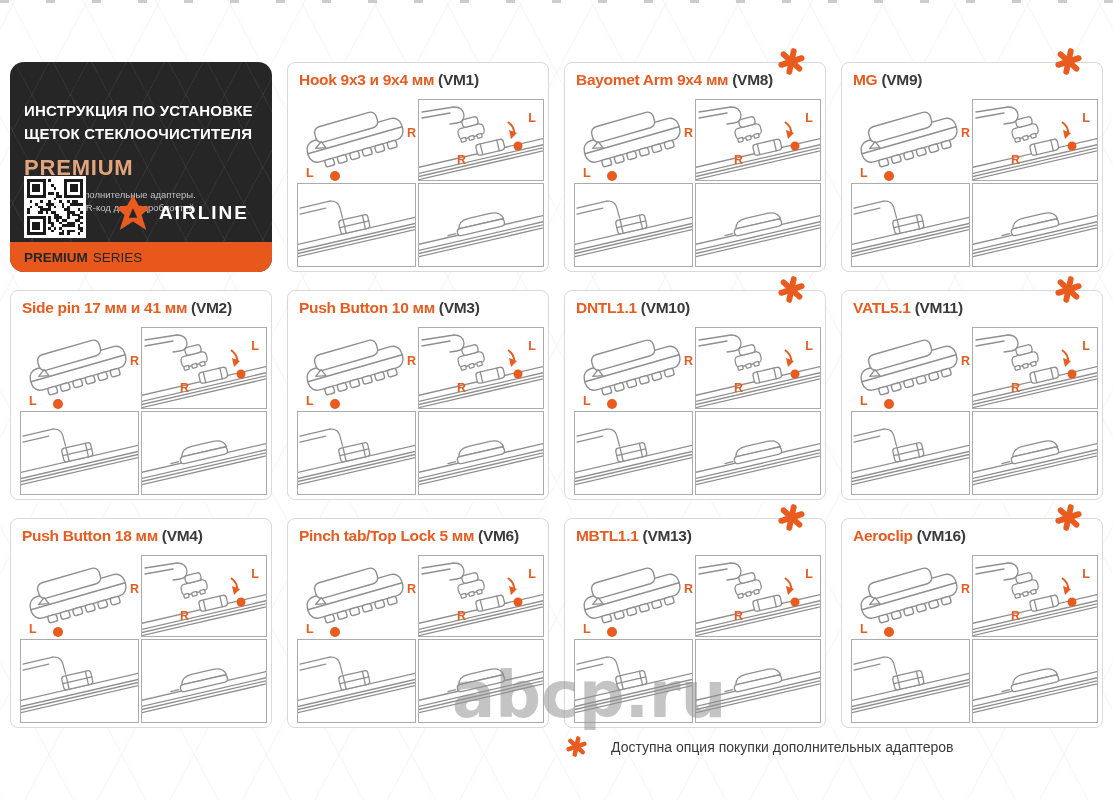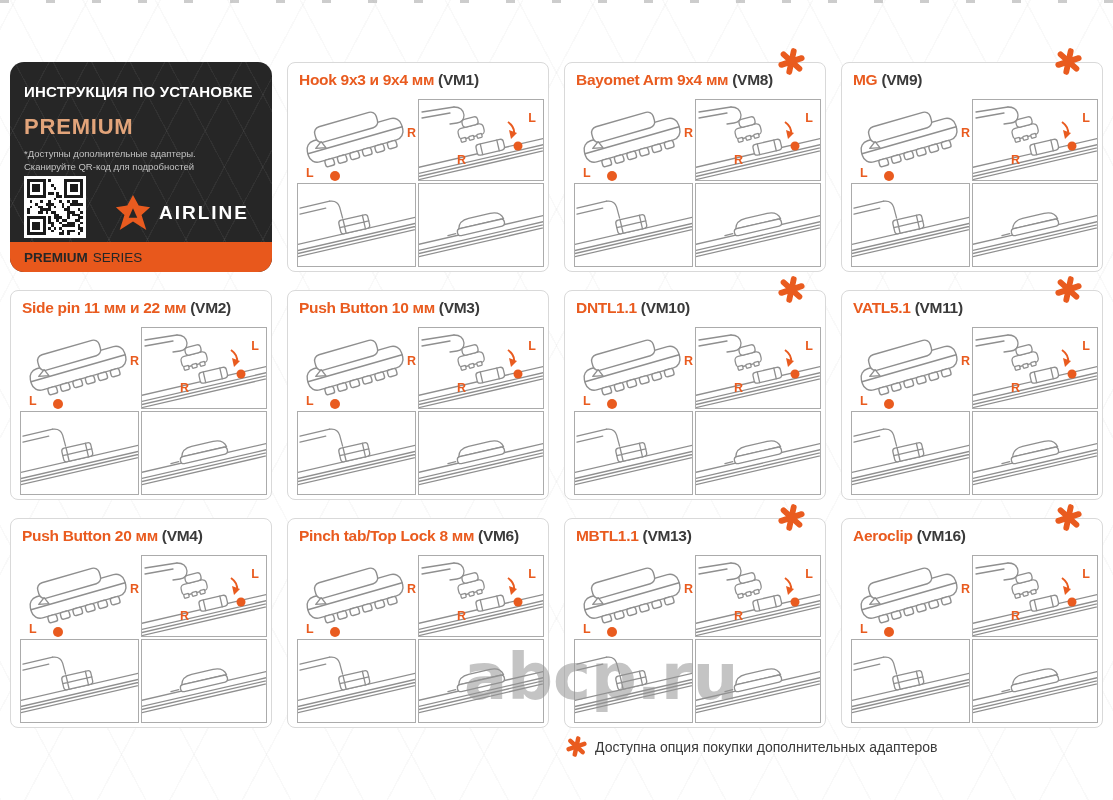--- a/index.html
+++ b/index.html
@@ -21,21 +21,21 @@
     column-gap:15px;row-gap:18px;
   }
   
   .info-card{
     position:relative;border-radius:14px;overflow:hidden;color:#fff;
     background:
       repeating-linear-gradient(118deg, rgba(255,255,255,0.05) 0 1.2px, transparent 1.2px 34px),
       repeating-linear-gradient(62deg, rgba(255,255,255,0.05) 0 1.2px, transparent 1.2px 34px),
       #262626;
   }
-  .card-pad{padding:9px 13px 0 14px;}
+  .card-pad{padding:28px 13px 0 14px;}
   .card-title{font-size:15px;font-weight:bold;line-height:22.5px;letter-spacing:.2px;color:#fff;}
   .card-premium{font-size:22px;font-weight:bold;letter-spacing:.8px;color:#E2A47A;margin-top:3px;}
   .card-note{font-size:9.5px;line-height:13px;color:#C2C2C2;margin-top:7px;}
   .qr-wrap{position:absolute;left:14px;top:114px;width:56px;height:56px;background:#fff;padding:3px;}
   .qr-wrap svg{display:block;width:56px;height:56px;}
   .logo-row{position:absolute;left:104px;top:131px;display:flex;align-items:center;gap:7px;}
   .logo-row svg{width:38px;height:40px;}
   .brand-text{font-size:19px;font-weight:bold;letter-spacing:2px;color:#fff;text-align:center;}
   .series-bar{
     position:absolute;left:0;right:0;bottom:0;height:30px;background:#E8581C;
@@ -64,42 +64,43 @@
   .cell-c{left:9px;top:120px;width:117px;height:82px;}
   .cell-d{left:130px;top:120px;width:124px;height:82px;}
   .mk{position:absolute;font-size:12.5px;font-weight:bold;color:#E95B1F;line-height:1;}
   .mk-ar{right:2px;top:32px;}
   .mk-al{left:12px;bottom:4px;}
   .dot-a{position:absolute;left:36px;bottom:2px;width:10px;height:10px;border-radius:50%;background:#E95B1F;}
   .mk-bl{right:7px;top:12px;}
   .mk-br{left:38px;top:54px;}
   
   .watermark{
-    position:absolute;left:452px;top:640px;z-index:5;pointer-events:none;
+    position:absolute;left:452px;top:658px;z-index:5;pointer-events:none;
     font-family:"DejaVu Sans",sans-serif;font-weight:bold;font-size:64px;
-    letter-spacing:0px;color:rgba(148,148,148,0.55);margin-left:12px;
+    letter-spacing:0px;color:rgba(148,148,148,0.55);
   }
   .footnote{
-    position:absolute;left:566px;top:736px;display:flex;align-items:center;gap:8px;text-align:center;
+    position:absolute;left:566px;top:736px;display:flex;align-items:center;gap:24px;text-align:center;
   }
   .fn-ast{width:21px;height:21px;}
   .fn-ast svg{width:21px;height:21px;display:block;transform:rotate(12deg);}
   .fn-text{font-size:14px;color:#3A3A3A;}
 </style>
 </head>
 <body>
 
 <div class="top-remnant"></div>
 
 <div class="grid">
 
   <section class="info-card">
     <div class="card-pad">
       <h1 class="card-title">
         <div>ИНСТРУКЦИЯ ПО УСТАНОВКЕ</div>
+        <div>ЩЕТОК СТЕКЛООЧИСТИТЕЛЯ</div>
       </h1>
       <div class="card-premium">PREMIUM</div>
       <div class="card-note">
         <div>*Доступны дополнительные адаптеры.</div>
         <div>Сканируйте QR-код для подробностей</div>
       </div>
     </div>
     <div class="qr-wrap">
       <svg viewBox="0 0 21 21" shape-rendering="crispEdges">
         <rect x="0" y="0" width="21" height="21" fill="#fff"></rect>
@@ -490,21 +491,21 @@
           <path d="M28 44 h8" fill="none"></path>
         </g>
       </g>
     </svg>
   </div>
 </div>
   </section>
 
   <section class="panel">
 
-    <h3 class="ptitle"><span class="nm">Side pin 11 мм и 22 мм</span> <span class="cd">(VM2)</span></h3>
+    <h3 class="ptitle"><span class="nm">Side pin 17 мм и 41 мм</span> <span class="cd">(VM2)</span></h3>
     <div class="cells">
   <div class="cell cell-a">
     <svg viewBox="0 0 124 88">
       <g transform="rotate(-16 62 45)" stroke="#8F8F8F" fill="#fff" stroke-width="1.4" stroke-linejoin="round" stroke-linecap="round">
         <rect x="12" y="34" width="98" height="22" rx="9"></rect>
         <rect x="24" y="22" width="64" height="16" rx="6"></rect>
         <path d="M12 45 h98" fill="none"></path>
         <rect x="26" y="56" width="9" height="7" rx="2"></rect>
         <rect x="39" y="56" width="9" height="7" rx="2"></rect>
         <rect x="52" y="56" width="9" height="7" rx="2"></rect>
@@ -838,21 +839,21 @@
           <path d="M28 44 h8" fill="none"></path>
         </g>
       </g>
     </svg>
   </div>
 </div>
   </section>
 
   <section class="panel">
 
-    <h3 class="ptitle"><span class="nm">Push Button 20 мм</span> <span class="cd">(VM4)</span></h3>
+    <h3 class="ptitle"><span class="nm">Push Button 18 мм</span> <span class="cd">(VM4)</span></h3>
     <div class="cells">
   <div class="cell cell-a">
     <svg viewBox="0 0 124 88">
       <g transform="rotate(-16 62 45)" stroke="#8F8F8F" fill="#fff" stroke-width="1.4" stroke-linejoin="round" stroke-linecap="round">
         <rect x="12" y="34" width="98" height="22" rx="9"></rect>
         <rect x="24" y="22" width="64" height="16" rx="6"></rect>
         <path d="M12 45 h98" fill="none"></path>
         <rect x="26" y="56" width="9" height="7" rx="2"></rect>
         <rect x="39" y="56" width="9" height="7" rx="2"></rect>
         <rect x="52" y="56" width="9" height="7" rx="2"></rect>
@@ -921,21 +922,21 @@
           <path d="M28 44 h8" fill="none"></path>
         </g>
       </g>
     </svg>
   </div>
 </div>
   </section>
 
   <section class="panel">
 
-    <h3 class="ptitle"><span class="nm">Pinch tab/Top Lock 8 мм</span> <span class="cd">(VM6)</span></h3>
+    <h3 class="ptitle"><span class="nm">Pinch tab/Top Lock 5 мм</span> <span class="cd">(VM6)</span></h3>
     <div class="cells">
   <div class="cell cell-a">
     <svg viewBox="0 0 124 88">
       <g transform="rotate(-16 62 45)" stroke="#8F8F8F" fill="#fff" stroke-width="1.4" stroke-linejoin="round" stroke-linecap="round">
         <rect x="12" y="34" width="98" height="22" rx="9"></rect>
         <rect x="24" y="22" width="64" height="16" rx="6"></rect>
         <path d="M12 45 h98" fill="none"></path>
         <rect x="26" y="56" width="9" height="7" rx="2"></rect>
         <rect x="39" y="56" width="9" height="7" rx="2"></rect>
         <rect x="52" y="56" width="9" height="7" rx="2"></rect>

